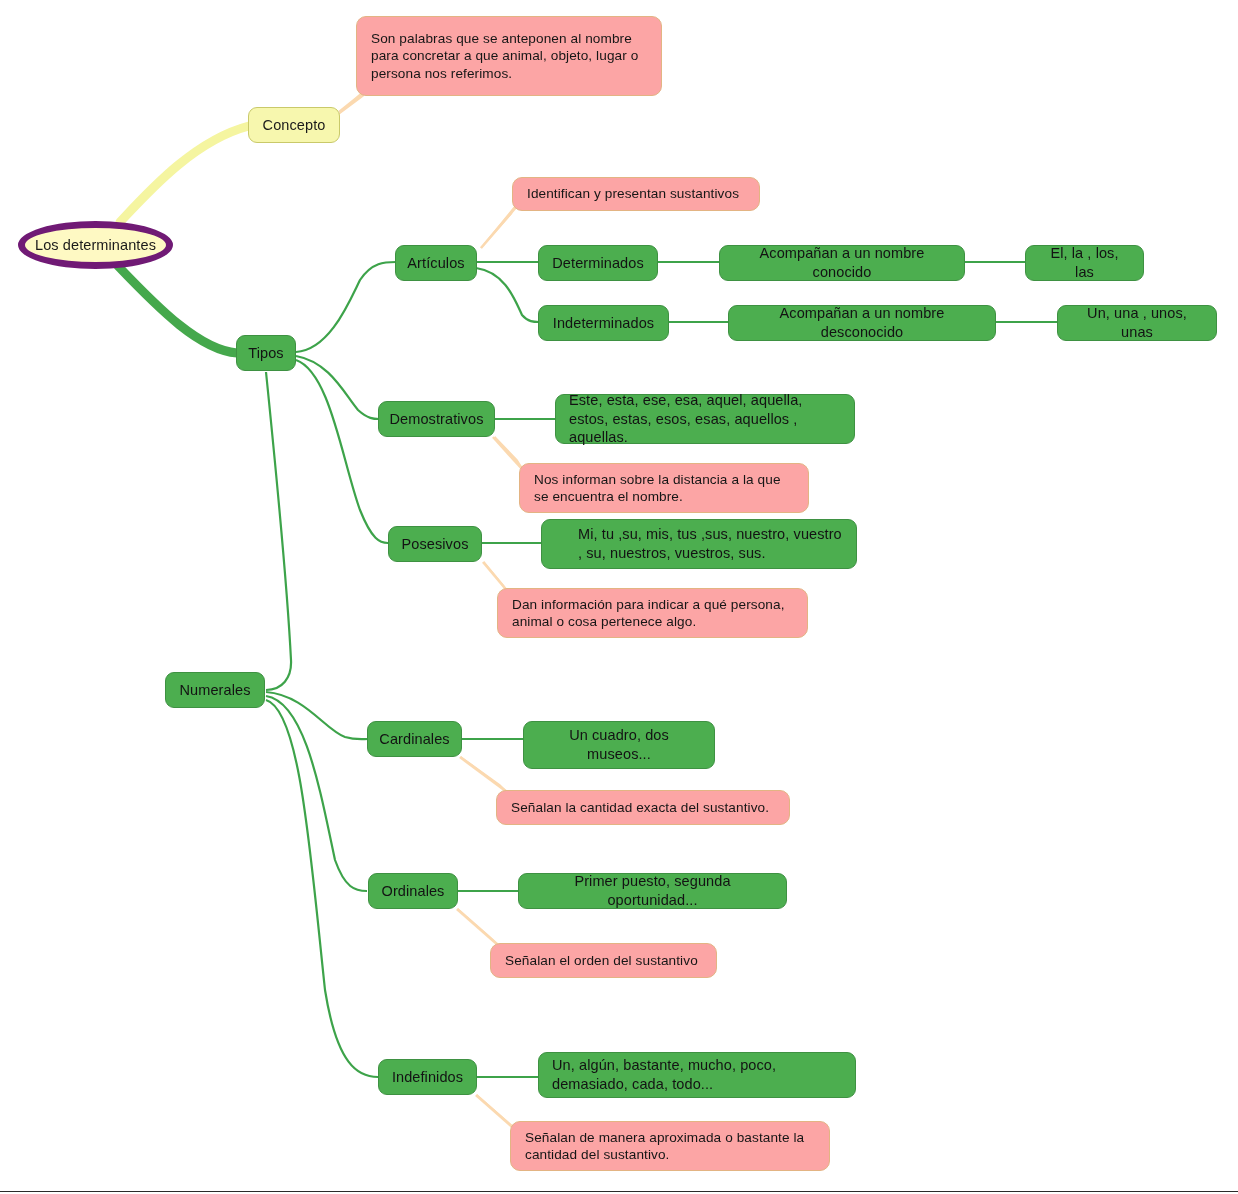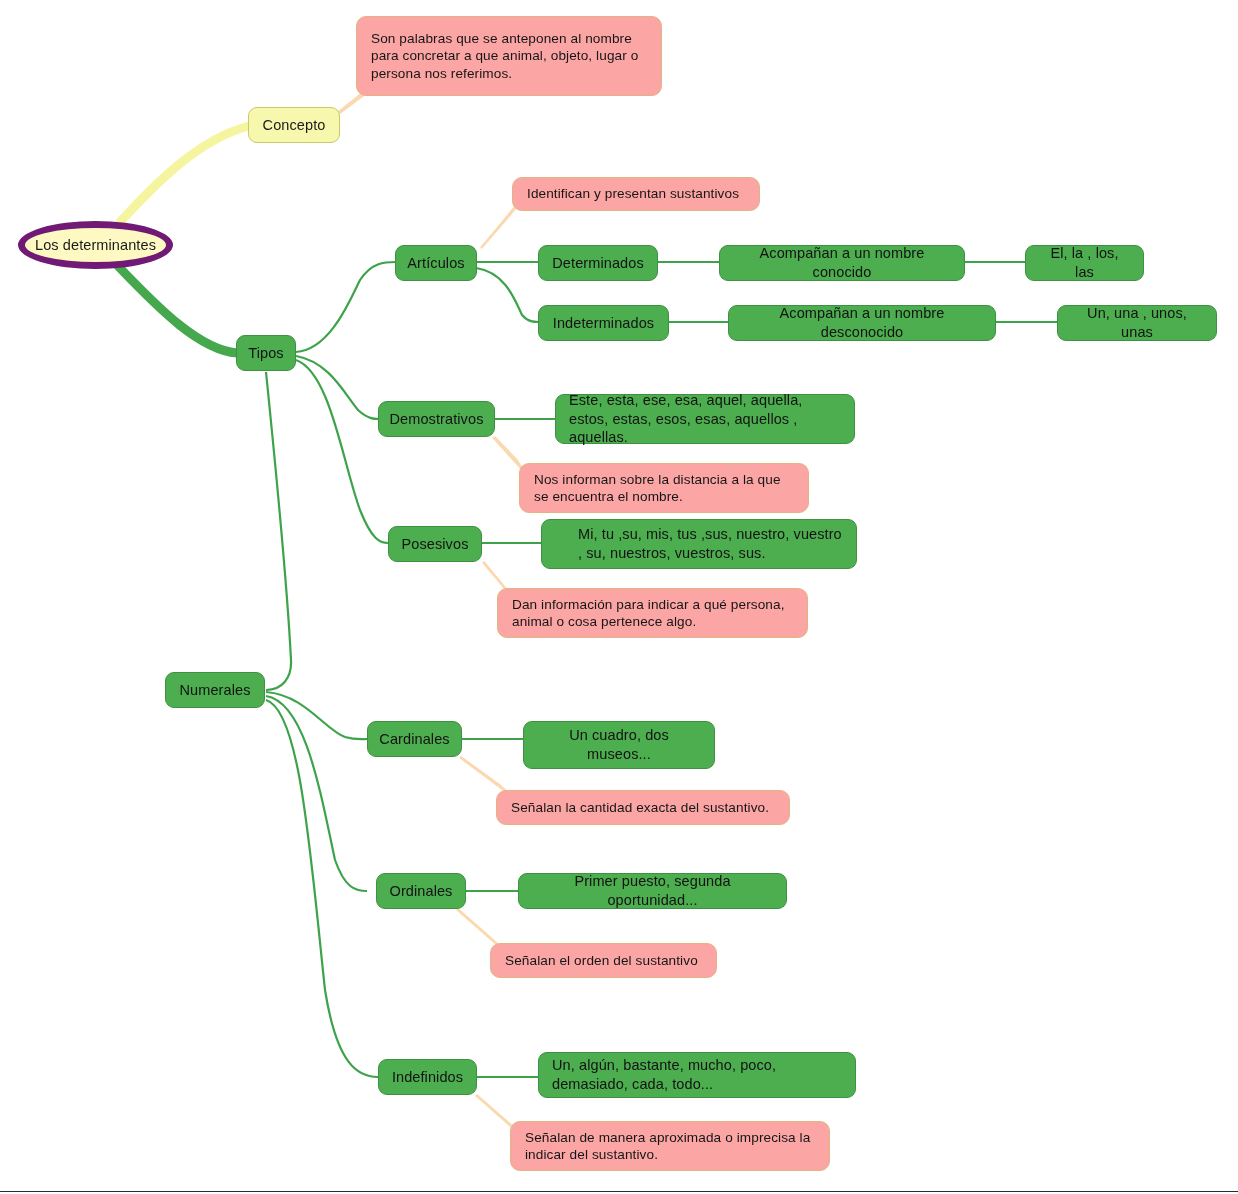--- a/index.html
+++ b/index.html
@@ -221,38 +221,38 @@
   </div>
 
   <div class="node green center" style="left:523px; top:721px; width:192px; height:48px;">
     <span>Un cuadro, dos museos...</span>
   </div>
 
   <div class="node note" style="left:496px; top:790px; width:294px; height:35px;">
     <span>Señalan la cantidad exacta del sustantivo.</span>
   </div>
 
-  <div class="node green center" style="left:368px; top:873px; width:90px; height:36px;margin-left:8px;">
+  <div class="node green center" style="left:368px; top:873px; width:90px; height:36px;">
     <span>Ordinales</span>
   </div>
 
   <div class="node green center" style="left:518px; top:873px; width:269px; height:36px;">
     <span>Primer puesto, segunda oportunidad...</span>
   </div>
 
   <div class="node note" style="left:490px; top:943px; width:227px; height:35px;">
     <span>Señalan el orden del sustantivo</span>
   </div>
 
   <div class="node green center" style="left:378px; top:1059px; width:99px; height:36px;">
     <span>Indefinidos</span>
   </div>
 
   <div class="node green" style="left:538px; top:1052px; width:318px; height:46px;">
     <span>Un, algún, bastante, mucho, poco, demasiado, cada, todo...</span>
   </div>
 
   <div class="node note" style="left:510px; top:1121px; width:320px; height:50px;">
-    <span>Señalan de manera aproximada o imprecisa la indicar del sustantivo.</span>
+    <span>Señalan de manera aproximada o bastante la cantidad del sustantivo.</span>
   </div>
 
   <div class="bottom-rule"></div>
 </div>
 
 </body></html>

